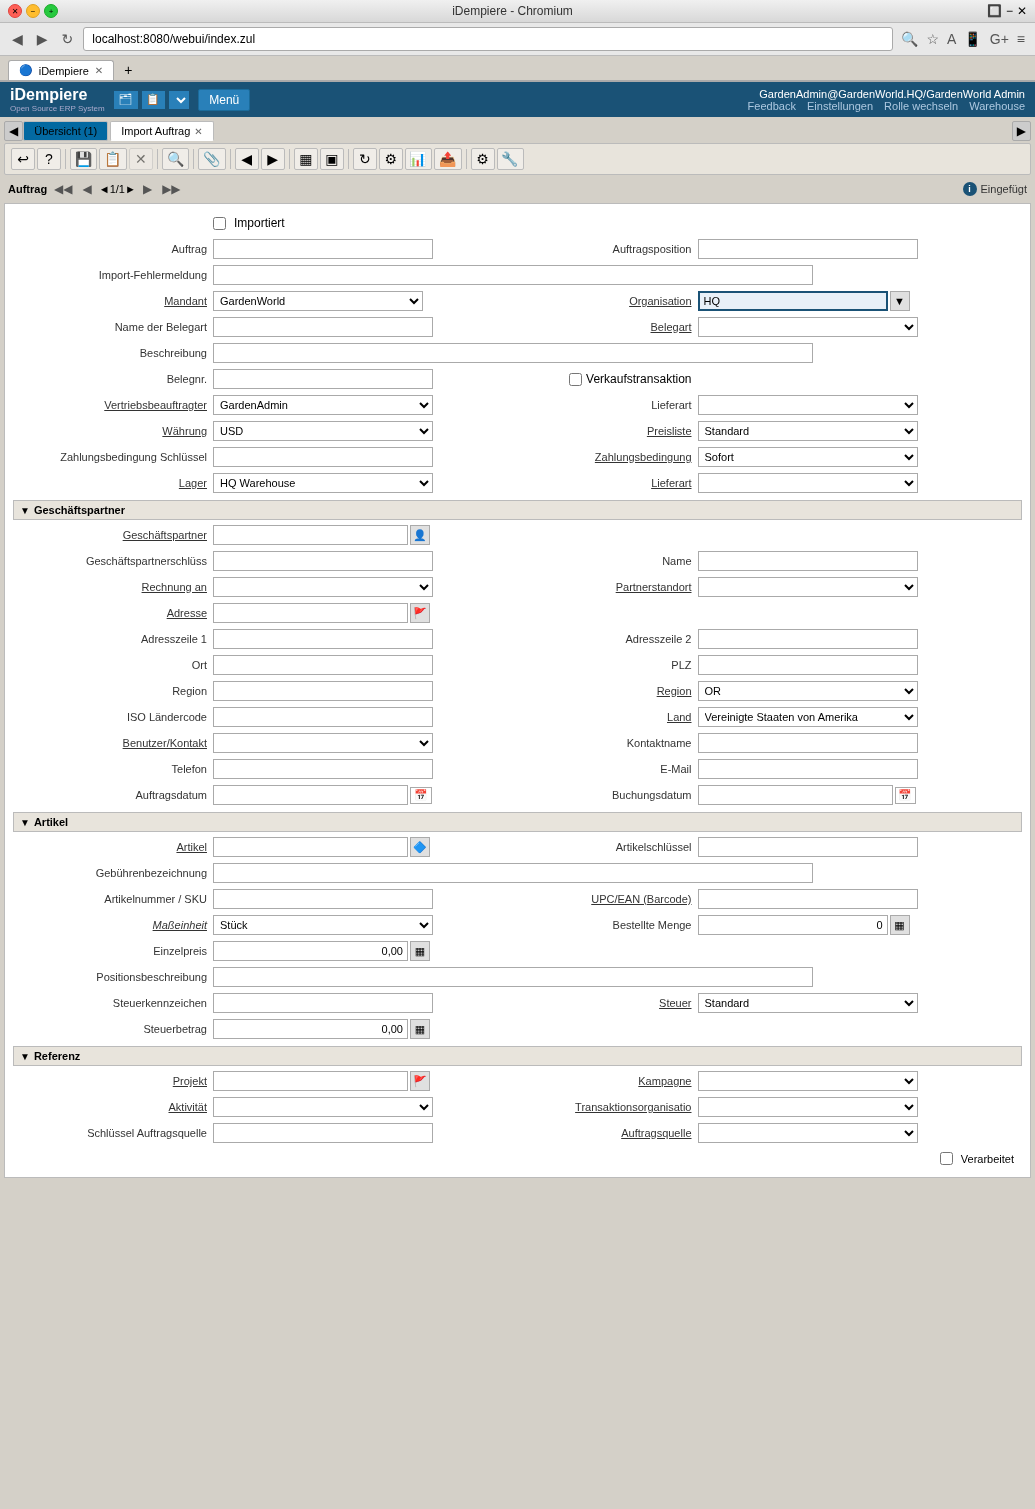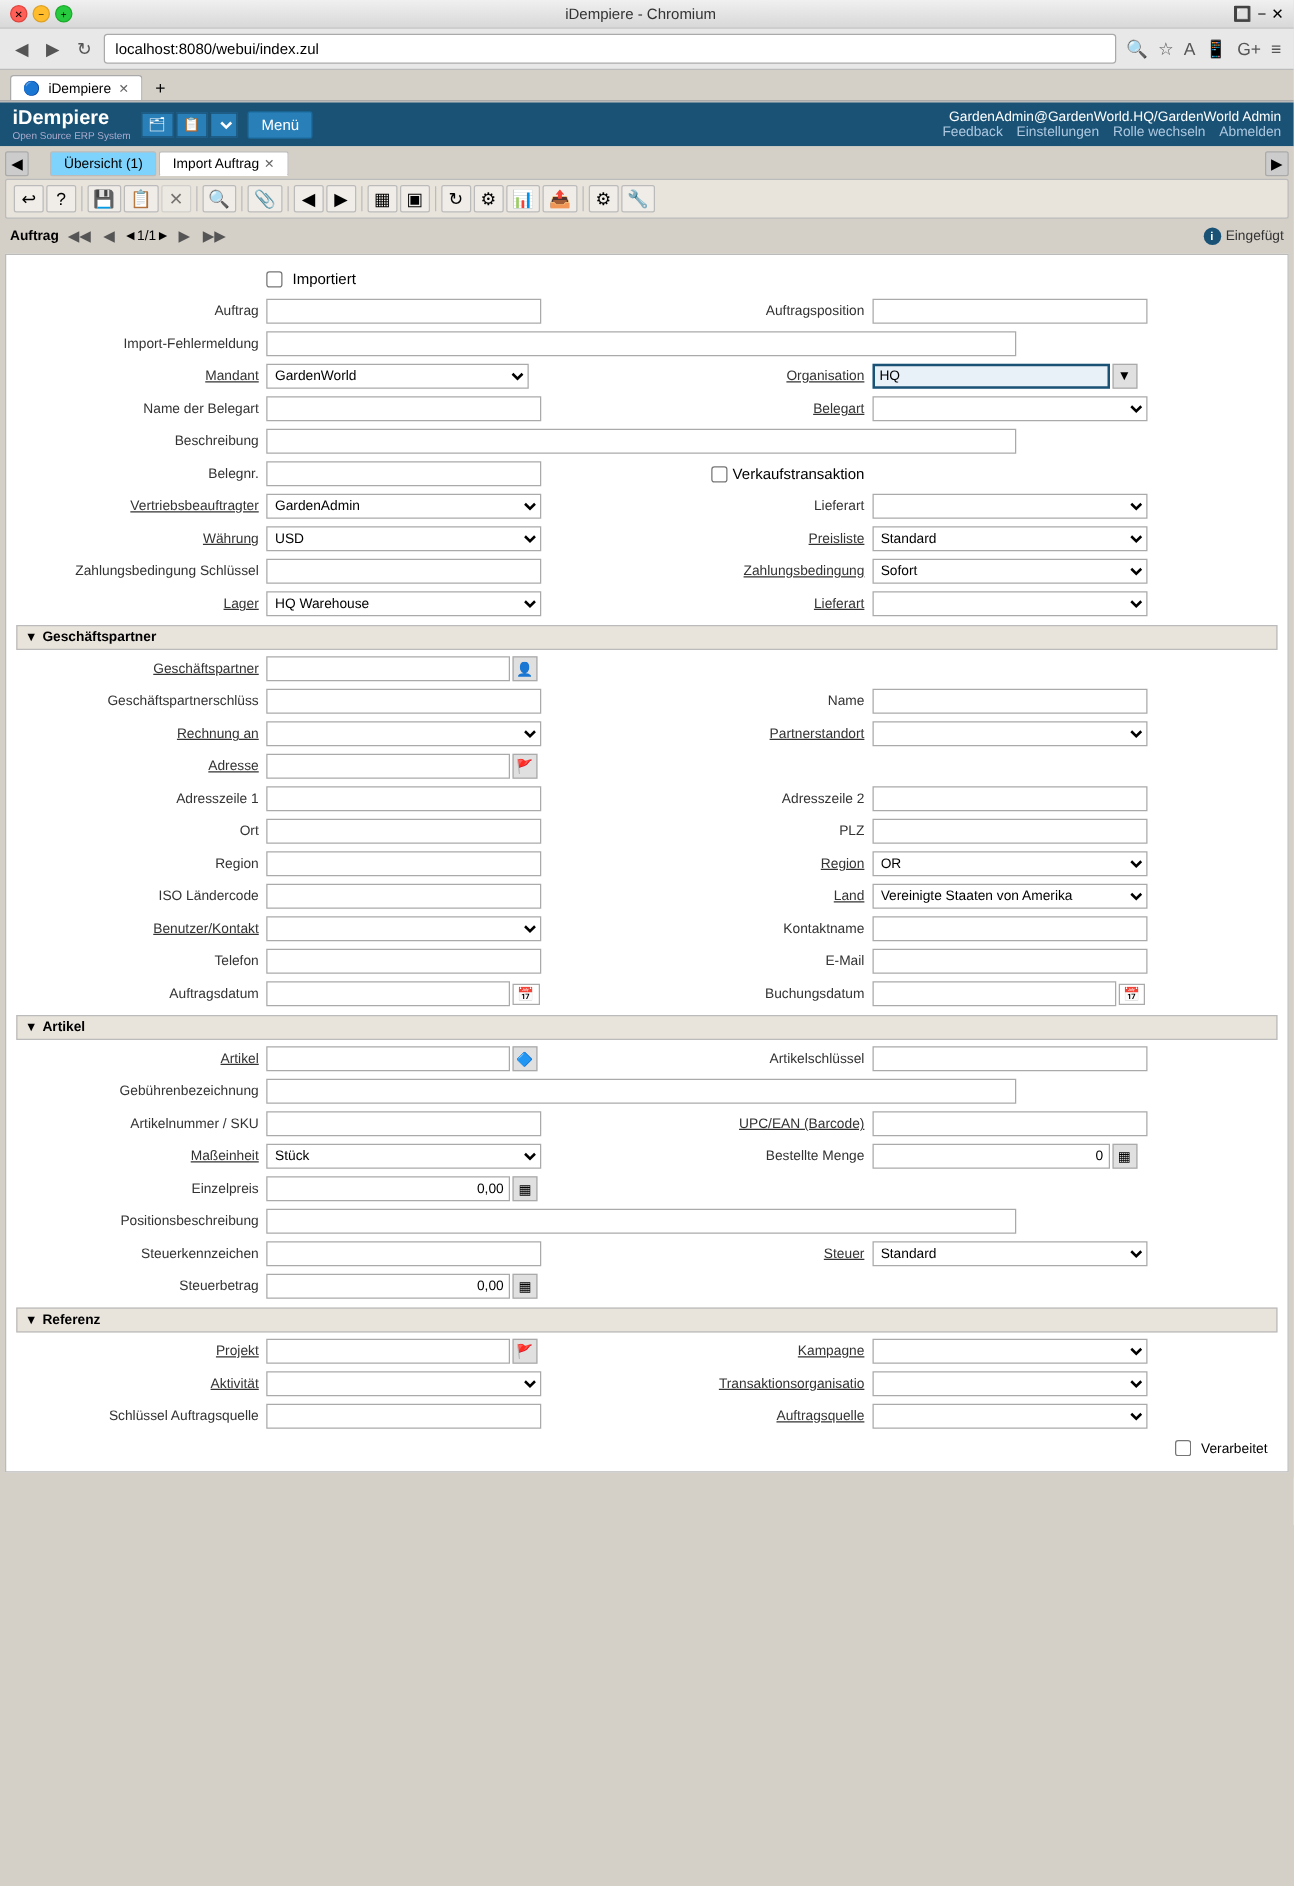--- a/index.html
+++ b/index.html
@@ -86,30 +86,29 @@
     .menu-btn { background: #2980b9; border: 1px solid #1a6b9b; color: white; padding: 3px 10px; font-size: 12px; cursor: pointer; border-radius: 2px; }
     .app-header-right { text-align: right; font-size: 11px; }
     .app-header-right a { color: #adc8e0; text-decoration: none; margin-left: 8px; cursor: pointer; }
 
     
     .main-content {
       background: #d4d0c8;
       padding: 4px;
     }
     .content-tab {
-      background: #7dd3fc;
+      background: #0369a1;
       border: 1px solid #bbb;
       padding: 3px 10px;
       font-size: 11px;
       cursor: pointer;
       border-radius: 2px;
       display: flex;
       align-items: center;
       gap: 4px;
-      margin-left: 17px;
     }
     .content-tab.active { background: white; border-bottom-color: white; }
     .sidebar-toggle { font-size: 12px; cursor: pointer; background: #ccc; border: 1px solid #aaa; padding: 2px 4px; border-radius: 2px; }
 
     
     .toolbar {
       background: #e8e4dc;
       border: 1px solid #bbb;
       padding: 4px 6px;
       display: flex;
@@ -276,21 +275,21 @@
       <select style="height:20px;font-size:11px;background:#2980b9;color:white;border:1px solid #1a5276;"></select>
     </div>
     <button class="menu-btn">Menü</button>
   </div>
   <div class="app-header-right">
     <div>GardenAdmin@GardenWorld.HQ/GardenWorld Admin</div>
     <div>
       <a>Feedback</a>
       <a>Einstellungen</a>
       <a>Rolle wechseln</a>
-      <a>Abmelden</a>
+      <a>Warehouse</a>
     </div>
   </div>
 </div>
 
 <div class="main-content">
 
   <div style="display:flex; align-items:center; margin-bottom:2px;">
     <span class="sidebar-toggle">◀</span>
     <div class="content-tab">
       <span>Übersicht (1)</span>
@@ -631,21 +630,21 @@
       <div style="flex:1;">
         <input type="text" class="form-input" style="width: 220px;">
       </div>
       <div class="form-label underline" style="width:160px;">UPC/EAN (Barcode)</div>
       <div style="flex:1;">
         <input type="text" class="form-input" style="width: 220px;">
       </div>
     </div>
 
     <div class="form-row">
-      <div class="form-label underline" style="width:200px;">Maßeinheit</div>
+      <div class="form-label underline" style="width:200px;font-style:italic;">Maßeinheit</div>
       <div style="flex:1;">
         <select class="form-select" style="width:220px;">
           <option>Stück</option>
         </select>
       </div>
       <div class="form-label" style="width:160px;">Bestellte Menge</div>
       <div style="flex:1; display:flex; gap:2px; align-items:center;">
         <input type="text" class="form-input zero-input" style="width: 190px;" value="0">
         <button class="icon-btn">▦</button>
       </div>

